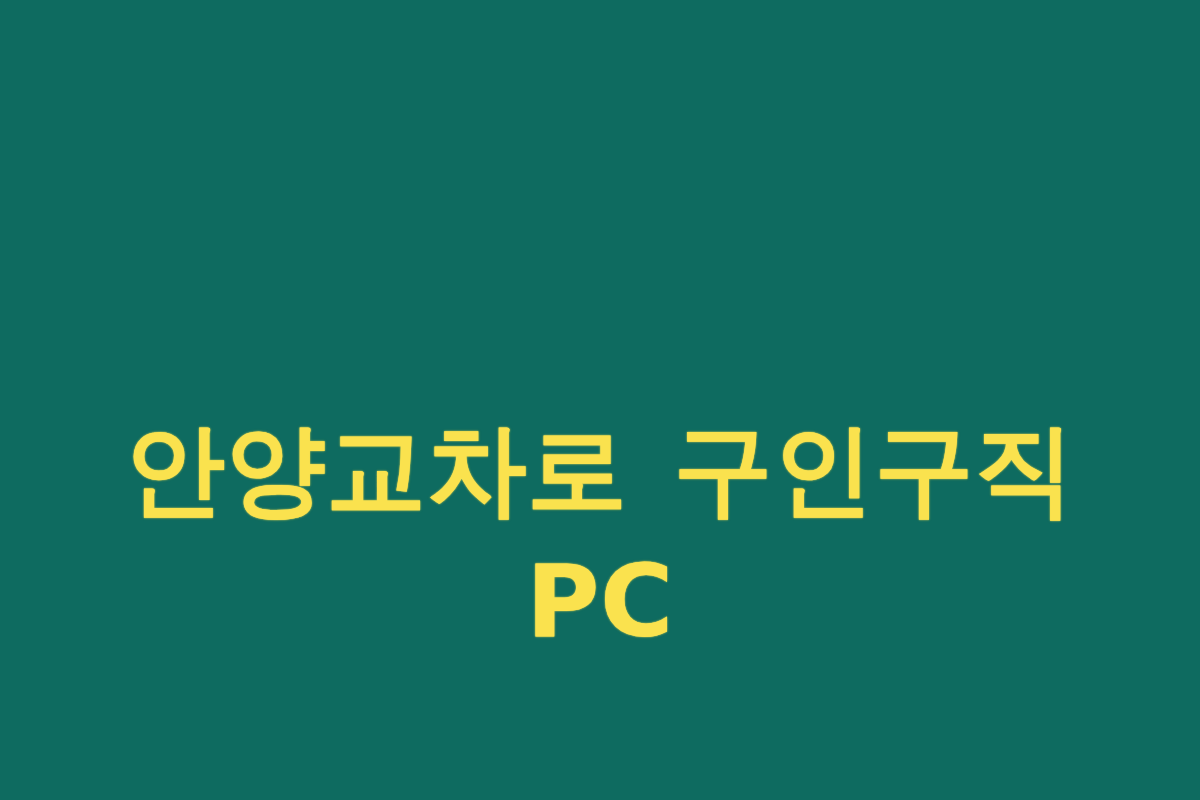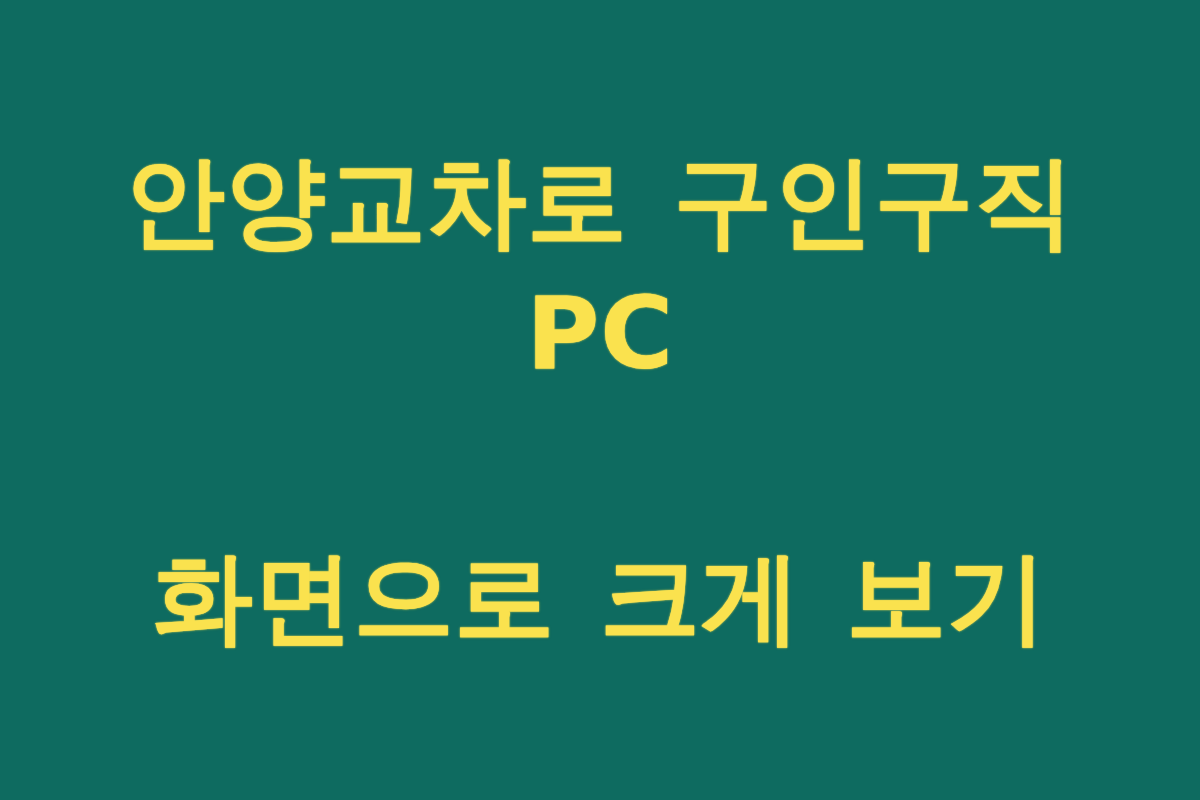--- a/index.html
+++ b/index.html
@@ -13,21 +13,21 @@
     overflow: hidden;
     font-family: "Liberation Sans", "DejaVu Sans", sans-serif;
   }
 
   #banner {
     position: relative;
     width: 1200px;
     height: 800px;
     box-sizing: border-box;
     display: flex;
-    align-items: center;
+    align-items: flex-end;
     justify-content: center;
     background-color: #0E6B60;
     user-select: none;
   }
 
   #headline {
     width: 1140px;
     text-align: center;
     color: #FAE24E;
     font-family: "DejaVu Sans", "Liberation Sans", sans-serif;
@@ -49,16 +49,15 @@
     display: block;
   }
 </style>
 </head>
 <body>
 
 <div id="banner" style="background-color: rgb(14, 107, 96);">
 
   <h1 id="headline" style="color: rgb(250, 226, 78); text-shadow: rgb(250, 226, 78) 0px 0px 1.2px, rgba(250, 226, 78, 0.55) 0px 0px 2.4px;">
     <span class="headline-line">안양교차로 구인구직 PC</span>
-    <span class="headline-line">화면으로 크게 보기</span>
   </h1>
 
 </div>
 
 </body></html>

